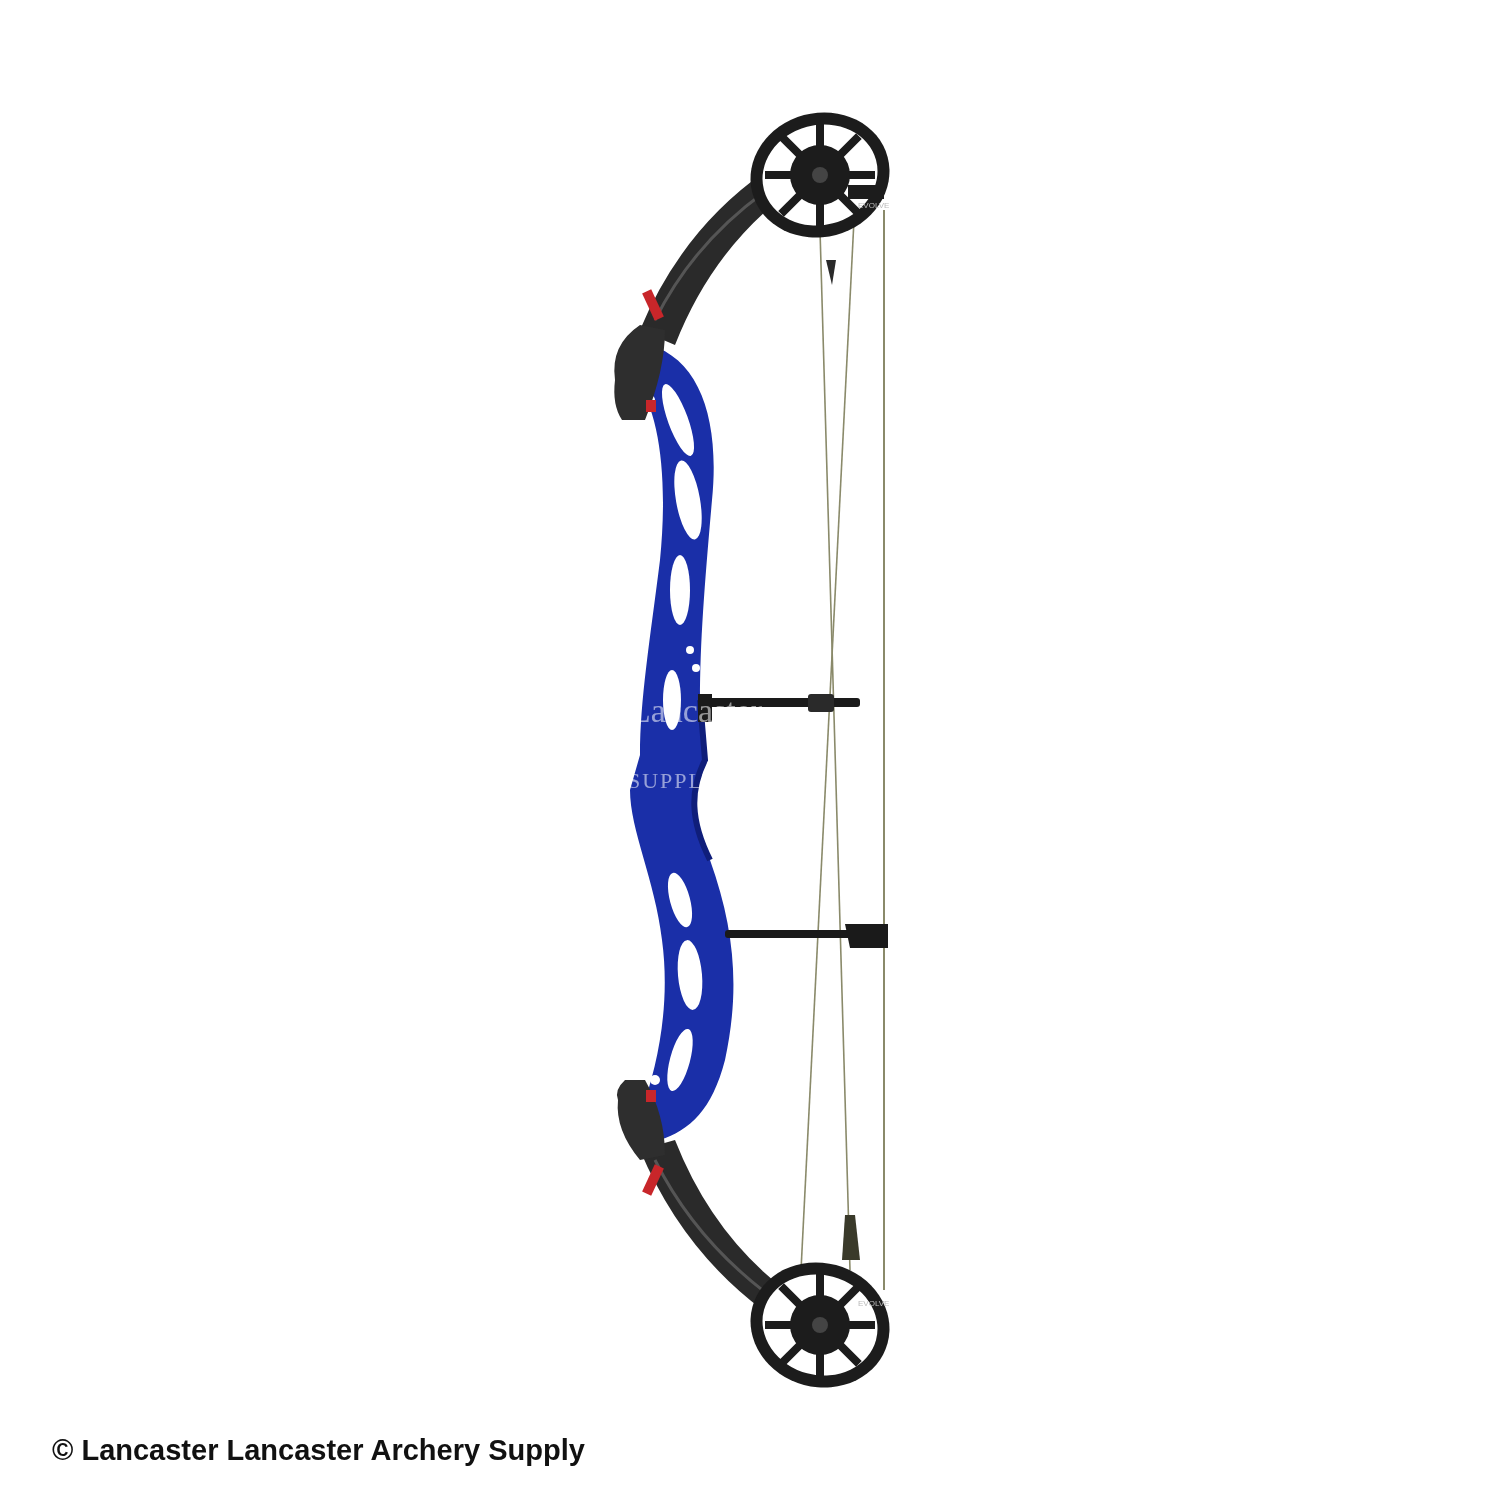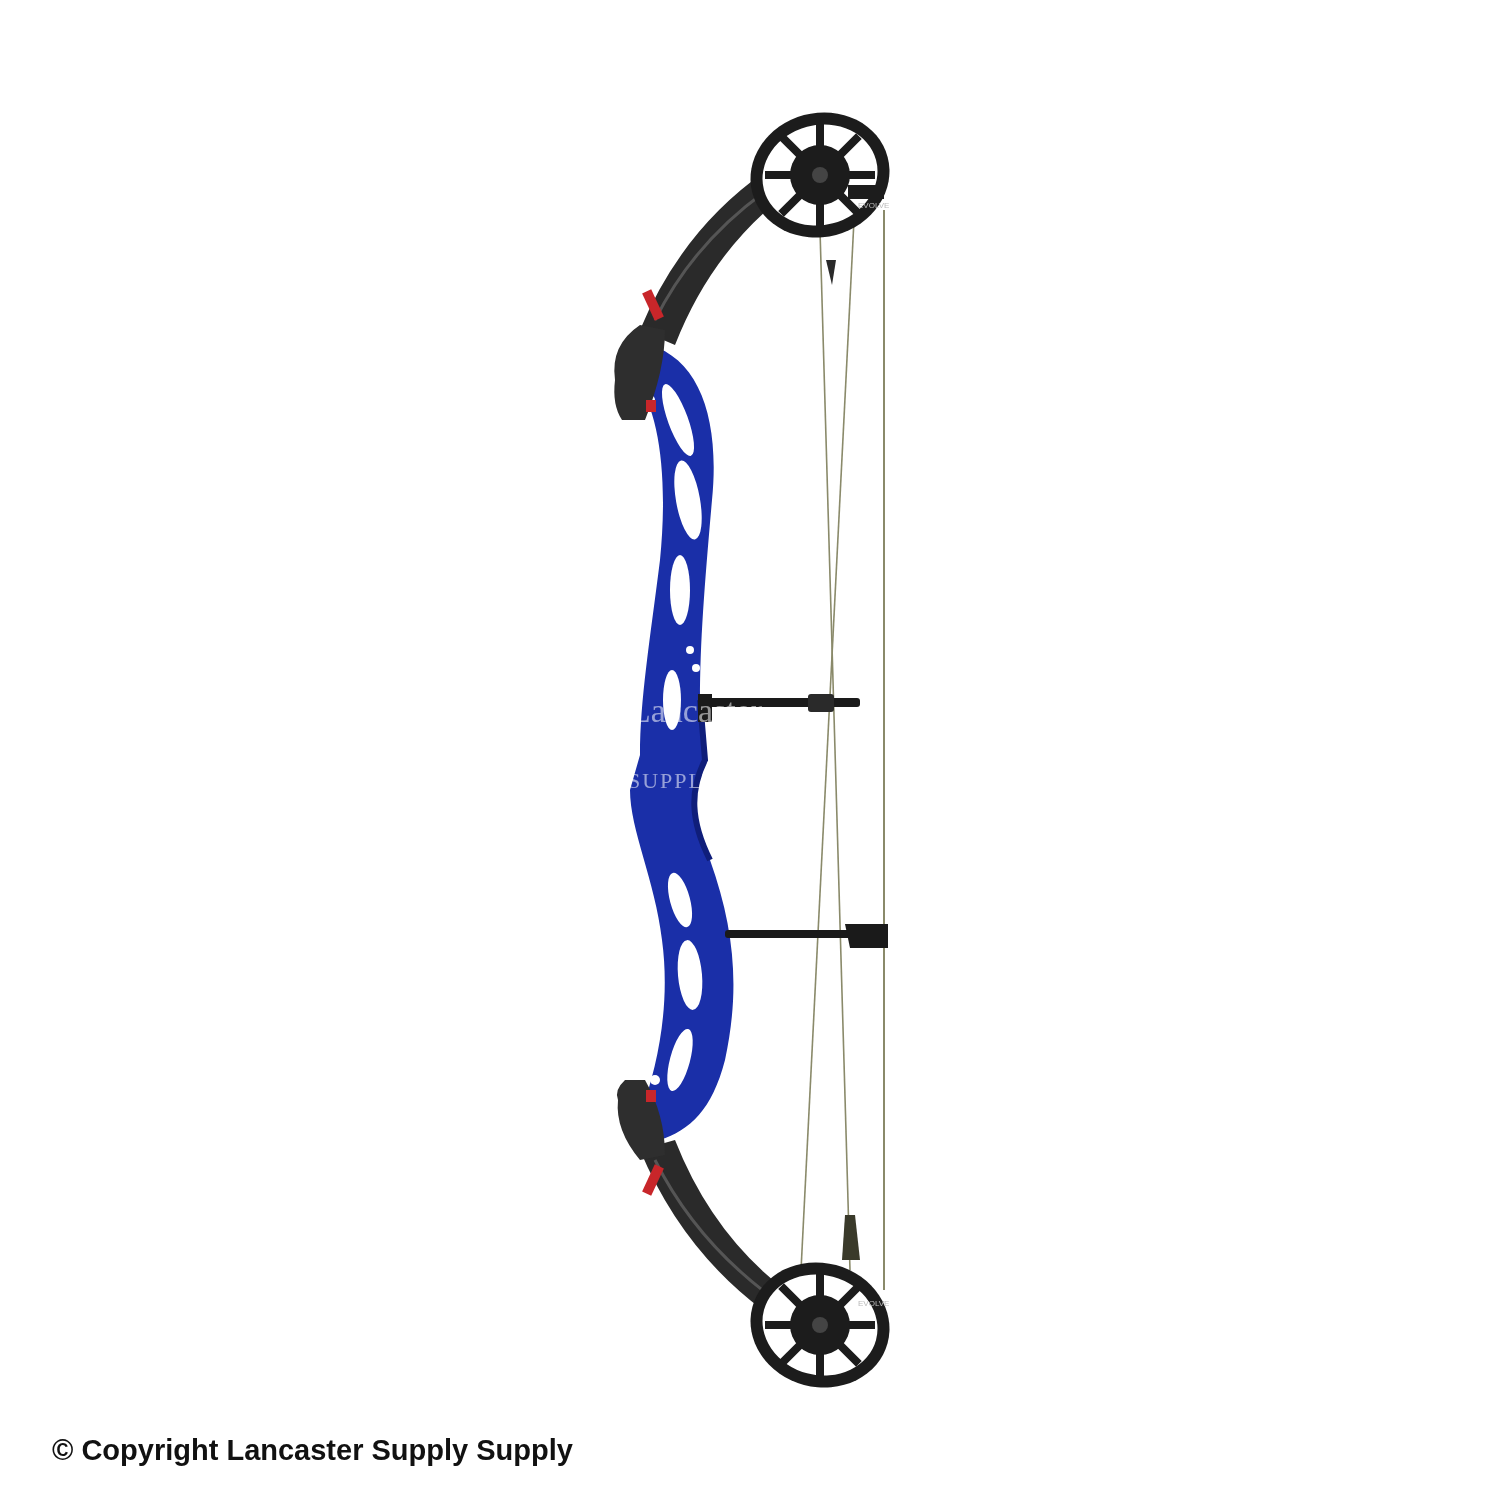--- a/index.html
+++ b/index.html
@@ -110,14 +110,14 @@
       <circle cx="0" cy="0" r="8" fill="#444"></circle>
     </g>
     <text x="858" y="1306" font-family="Liberation Sans, sans-serif" font-size="8" fill="#bbbbbb">EVOLVE</text>
 
     <path d="M 845 1215 L 855 1215 L 860 1260 L 842 1260 Z" fill="#3a3a2a"></path>
   </svg>
 
   <div class="watermark" style="left:630px; top:692px; font-size:34px;">Lancaster</div>
   <div class="watermark" style="left:628px; top:768px; font-size:22px; letter-spacing:2px;">SUPPLY</div>
 
-  <div class="caption">© Copyright Lancaster Supply Supply</div>
+  <div class="caption">© Lancaster Lancaster Archery Supply</div>
 </div>
 
 </body></html>

